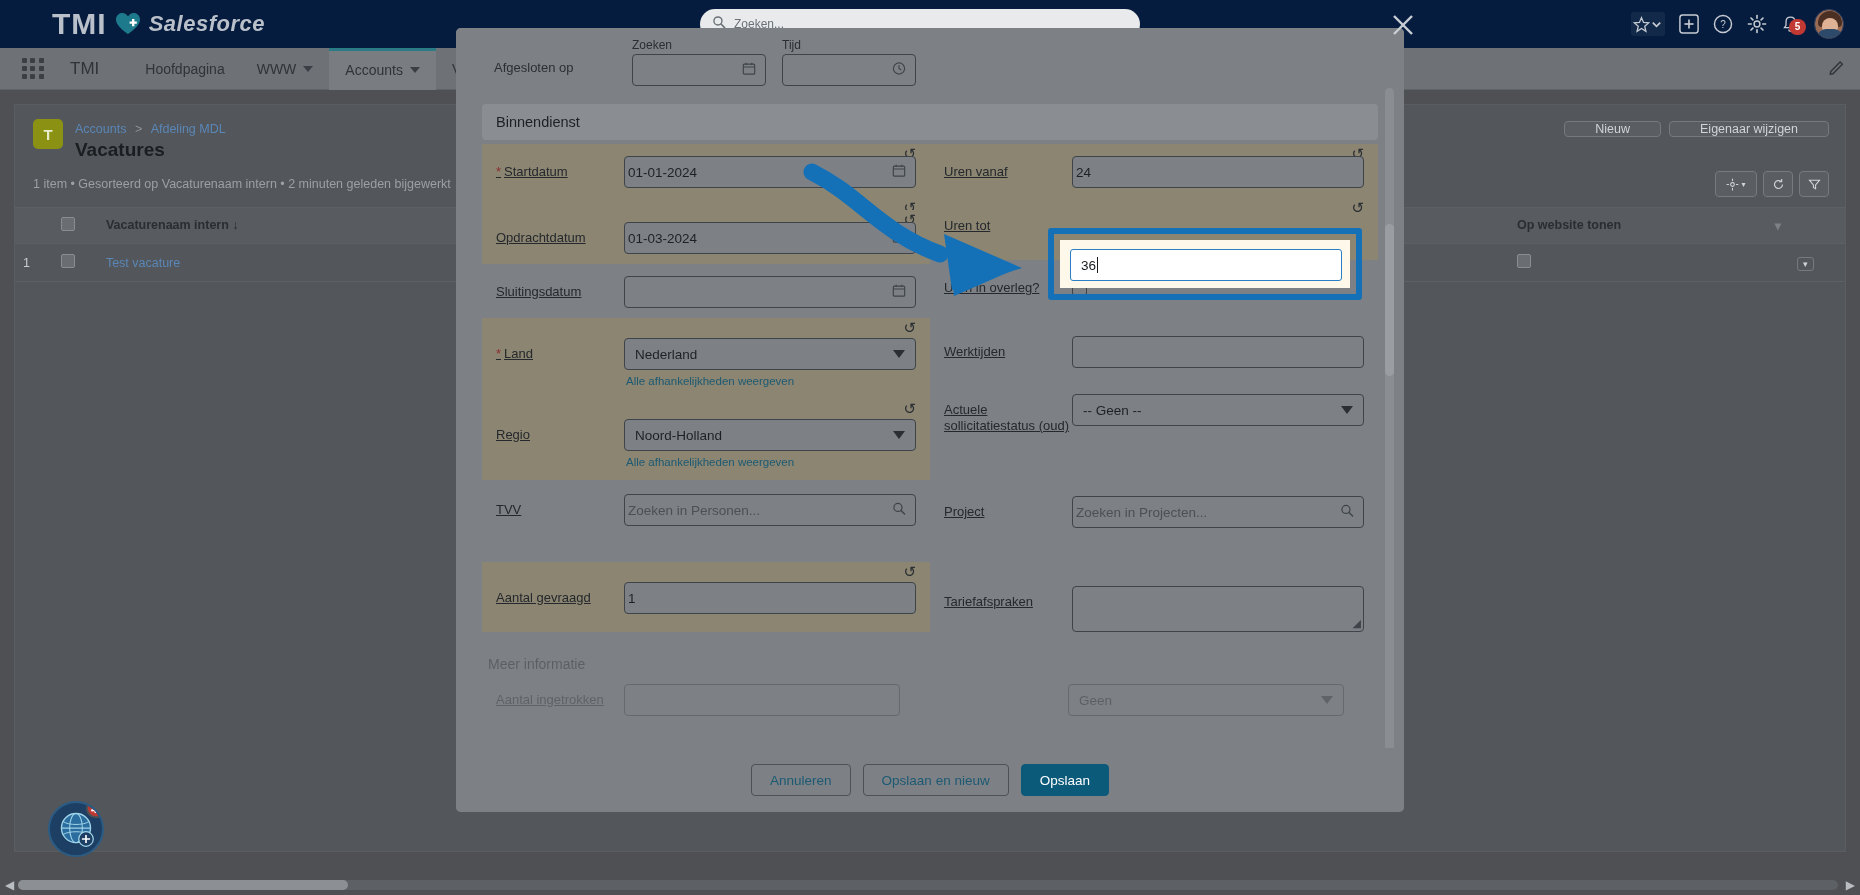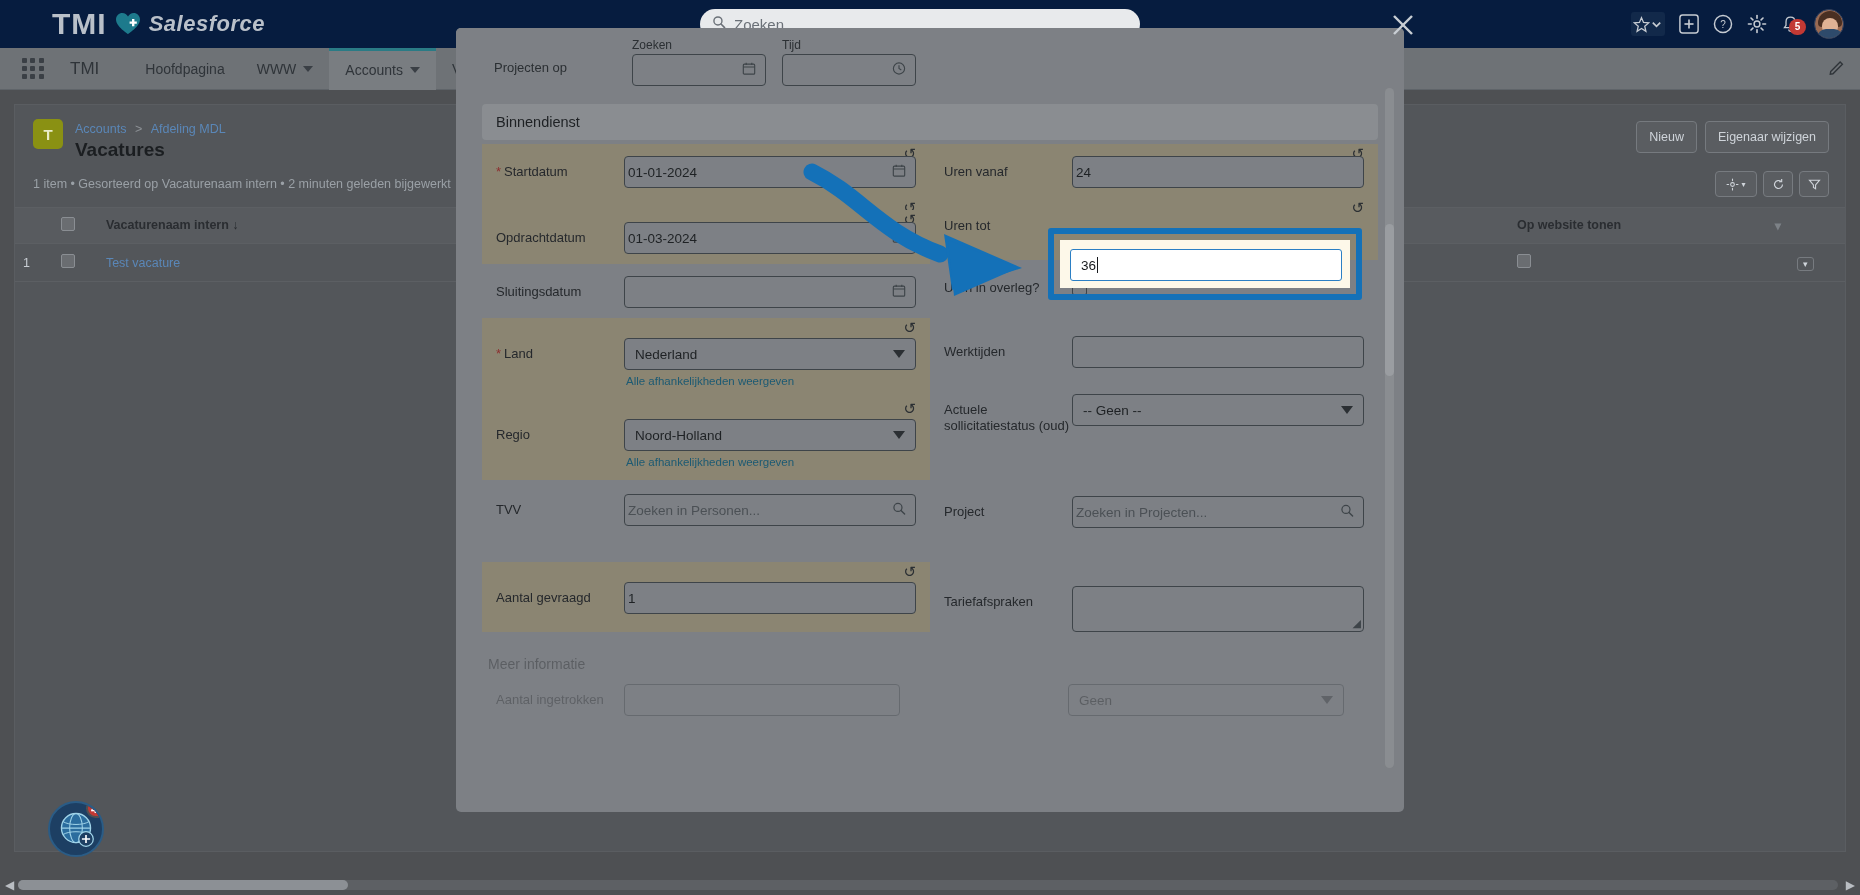--- a/index.html
+++ b/index.html
@@ -21,21 +21,21 @@
   .logo-tmi { color:#b9c0c9; font-size:30px; font-weight:700; letter-spacing:1px; font-family:"Liberation Sans",sans-serif; }
   .logo-heart { position:relative; width:26px; height:24px; }
   .logo-heart svg { display:block; }
   .logo-sf { color:#b9c0c9; font-size:22px; font-weight:700; font-style:italic; letter-spacing:0.5px; }
 
   .gsearch {
     position:absolute; left:700px; top:9px; width:440px; height:30px;
     background:#e8eaec; border-radius:15px; display:flex; align-items:center;
     padding:0 12px; gap:8px;
   }
-  .gsearch .ph { color:#6b7178; font-size:15px; }
+  .gsearch .ph { color:#6b7178; font-size:12px; }
 
   .header-icons { position:absolute; right:10px; top:0; height:48px; display:flex; align-items:center; gap:14px; padding-right:6px; }
   .hicon { color:#c6cbd2; display:flex; align-items:center; justify-content:center; position:relative; }
   .fav-box { display:flex; align-items:center; background:#12294a; border-radius:3px; height:24px; padding:0 2px; }
   .badge-red {
     position:absolute; top:4px; right:-6px; background:#c23934; color:#fff;
     border-radius:9px; min-width:17px; height:16px; font-size:10px;
     display:flex; align-items:center; justify-content:center; padding:0 4px; font-weight:700;
   }
   .avatar { width:30px; height:30px; border-radius:50%; background:#9a6a52; overflow:hidden; position:relative; border:1px solid #2b3f60; }
@@ -71,21 +71,21 @@
   .obj-icon {
     width:30px;height:30px;border-radius:5px;background:#8a9113;color:#e9ecc8;
     display:flex;align-items:center;justify-content:center;font-size:15px; font-weight:600;
   }
   .crumb-link { color:#5a87b8; font-size:12.5px; }
   .crumb-sep { color:#8d9196; font-size:12.5px; margin:0 4px; }
   .page-title { color:#1b1e21; font-size:19px; font-weight:700; margin-top:2px; }
   .page-actions { position:absolute; right:16px; top:16px; display:flex; gap:8px; }
   .btn-outline {
     background:#5a5d61; border:1px solid #767a7f; border-radius:4px;
-    color:#cfd4da; font-size:12.5px; height:32px; padding:0 12px; display:flex; align-items:center;
+    color:#cfd4da; font-size:12.5px; height:16px; padding:0 30px; display:flex; align-items:center;
   }
   .meta-row {
     color:#9aa0a6; font-size:12.5px; padding:10px 0 10px 18px; border-bottom:1px solid #5c5f63;
     display:flex; align-items:center; justify-content:space-between; padding-right:16px;
   }
   .list-tools { display:flex; gap:6px; }
   .tool-btn {
     width:30px;height:26px;border:1px solid #777b80;border-radius:4px;background:#5a5d61;
     display:flex;align-items:center;justify-content:center;color:#cfd4da; font-size:12px;
   }
@@ -144,21 +144,21 @@
   .sect-bar {
     margin-top:18px; height:36px; background:#8a8d91; border-radius:4px;
     display:flex; align-items:center; padding:0 14px; color:#1e2124; font-size:14.5px;
   }
   .cols { display:flex; gap:0; margin-top:4px; }
   .col { width:448px; }
 
   .fieldblock { position:relative; padding:6px 0; }
   .fieldblock.hl { background:#8b8572; }
   .frow { display:flex; align-items:flex-start; padding:6px 14px 4px 14px; }
-  .flabel { width:128px; color:#25282c; font-size:13px; line-height:16px; padding-top:8px; }
+  .flabel { width:128px; color:#25282c; font-size:13px; line-height:16px; padding-top:8px;text-decoration:underline; }
   .flabel .req { color:#8c2f2f; margin-right:3px; }
   .fctl { flex:1; }
   .undo {
     position:absolute; right:14px; top:2px; color:#2b2f33; font-size:15px; line-height:1;
   }
   .dep-link { color:#1c5a73; font-size:11.5px; margin:5px 0 2px 2px; }
 
   .sel {
     background:#7d8085; border:1px solid #3e4449; border-radius:4px; height:32px;
     display:flex; align-items:center; padding:0 10px; color:#1e2124; font-size:13.5px; position:relative;
@@ -453,21 +453,21 @@
       </div>
     </div>
   </div>
 
   <div class="modal">
 
     <div class="modal-body">
       <div class="mb-inner">
 
         <div class="top-fields">
-          <div class="afg-label">Projecten op</div>
+          <div class="afg-label">Afgesloten op</div>
           <div class="dt-group">
             <div class="dt-col">
               <span class="lbl">Zoeken</span>
               <div class="inp w-dt">
                 <span></span>
                 <span class="rt-ico">
                   <svg width="14" height="14" viewBox="0 0 16 16">
                       <rect x="1.5" y="3" width="13" height="11.5" rx="1.2" fill="none" stroke="#3e4449" stroke-width="1.3"></rect>
                       <line x1="1.5" y1="6.3" x2="14.5" y2="6.3" stroke="#3e4449" stroke-width="1.3"></line>
                       <line x1="4.8" y1="1.4" x2="4.8" y2="4" stroke="#3e4449" stroke-width="1.3"></line>
@@ -728,20 +728,25 @@
             </div>
           </div>
         </div>
 
       </div>
     </div>
 
     <div class="modal-scroll-track"></div>
     <div class="modal-scroll"></div>
 
+    <div class="modal-footer">
+      <div class="mbtn ghost">Annuleren</div>
+      <div class="mbtn ghost">Opslaan en nieuw</div>
+      <div class="mbtn primary">Opslaan</div>
+    </div>
   </div>
 
   <div class="modal-close">
     <svg width="26" height="26" viewBox="0 0 26 26">
         <line x1="4" y1="4" x2="22" y2="22" stroke="#c9ced4" stroke-width="2.4"></line>
         <line x1="22" y1="4" x2="4" y2="22" stroke="#c9ced4" stroke-width="2.4"></line>
       </svg>
   </div>
 
   <div class="anno">

